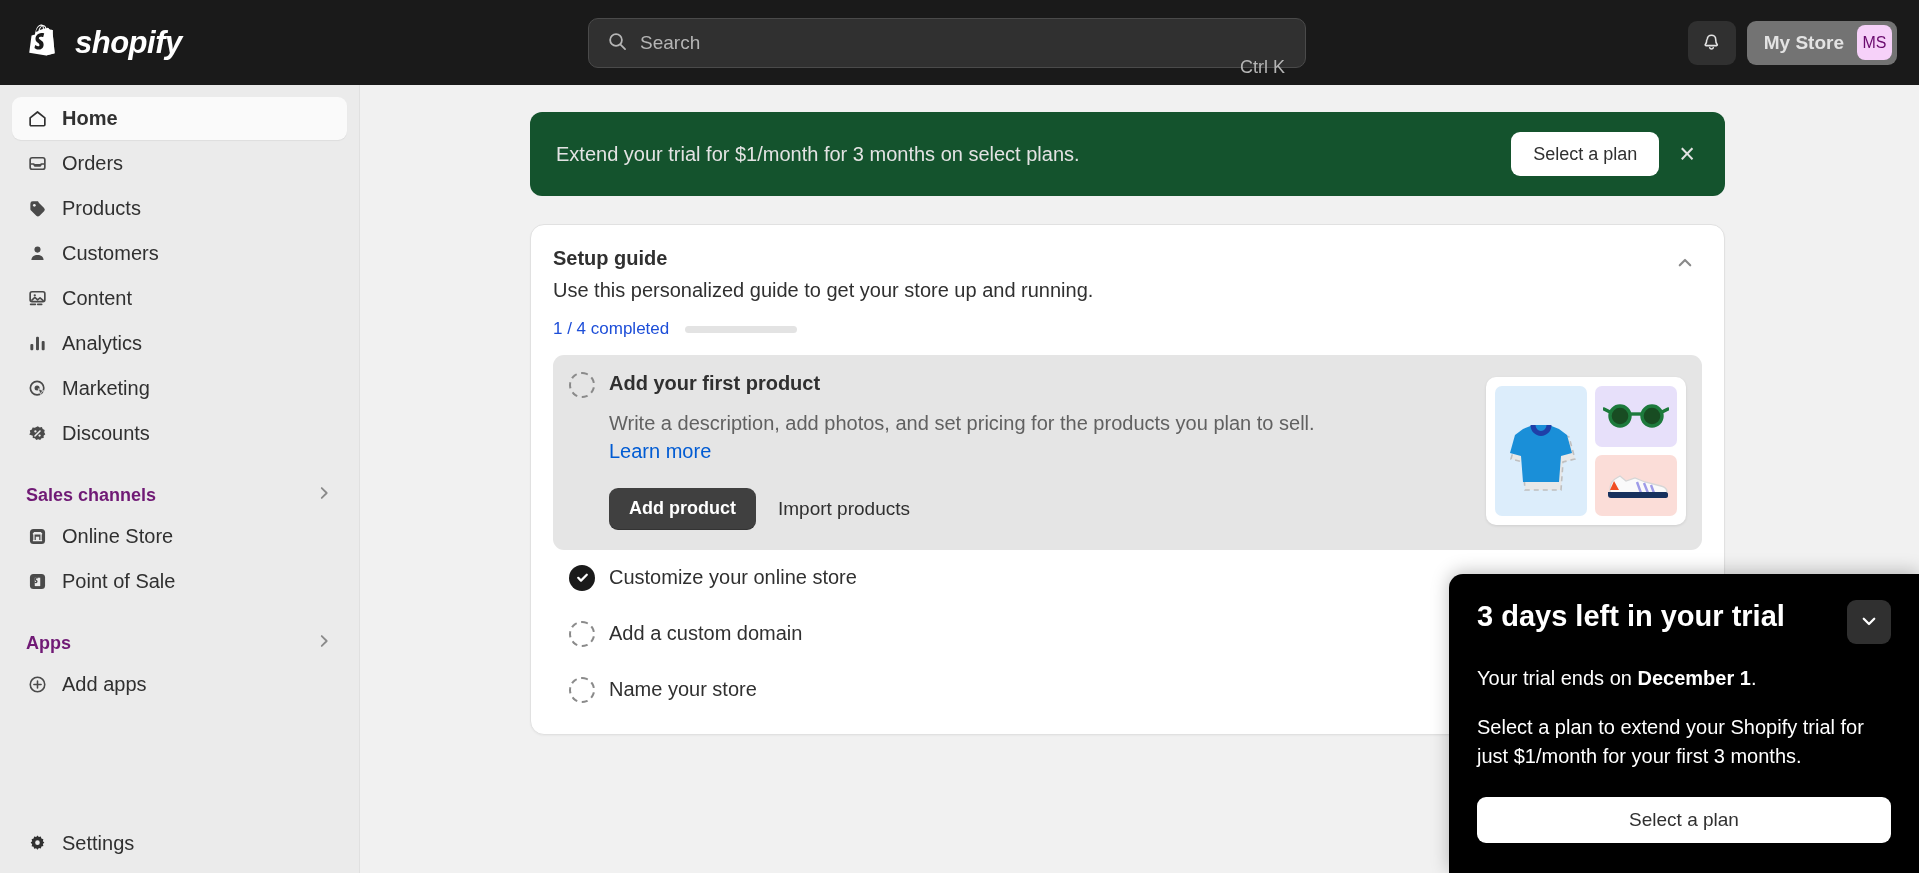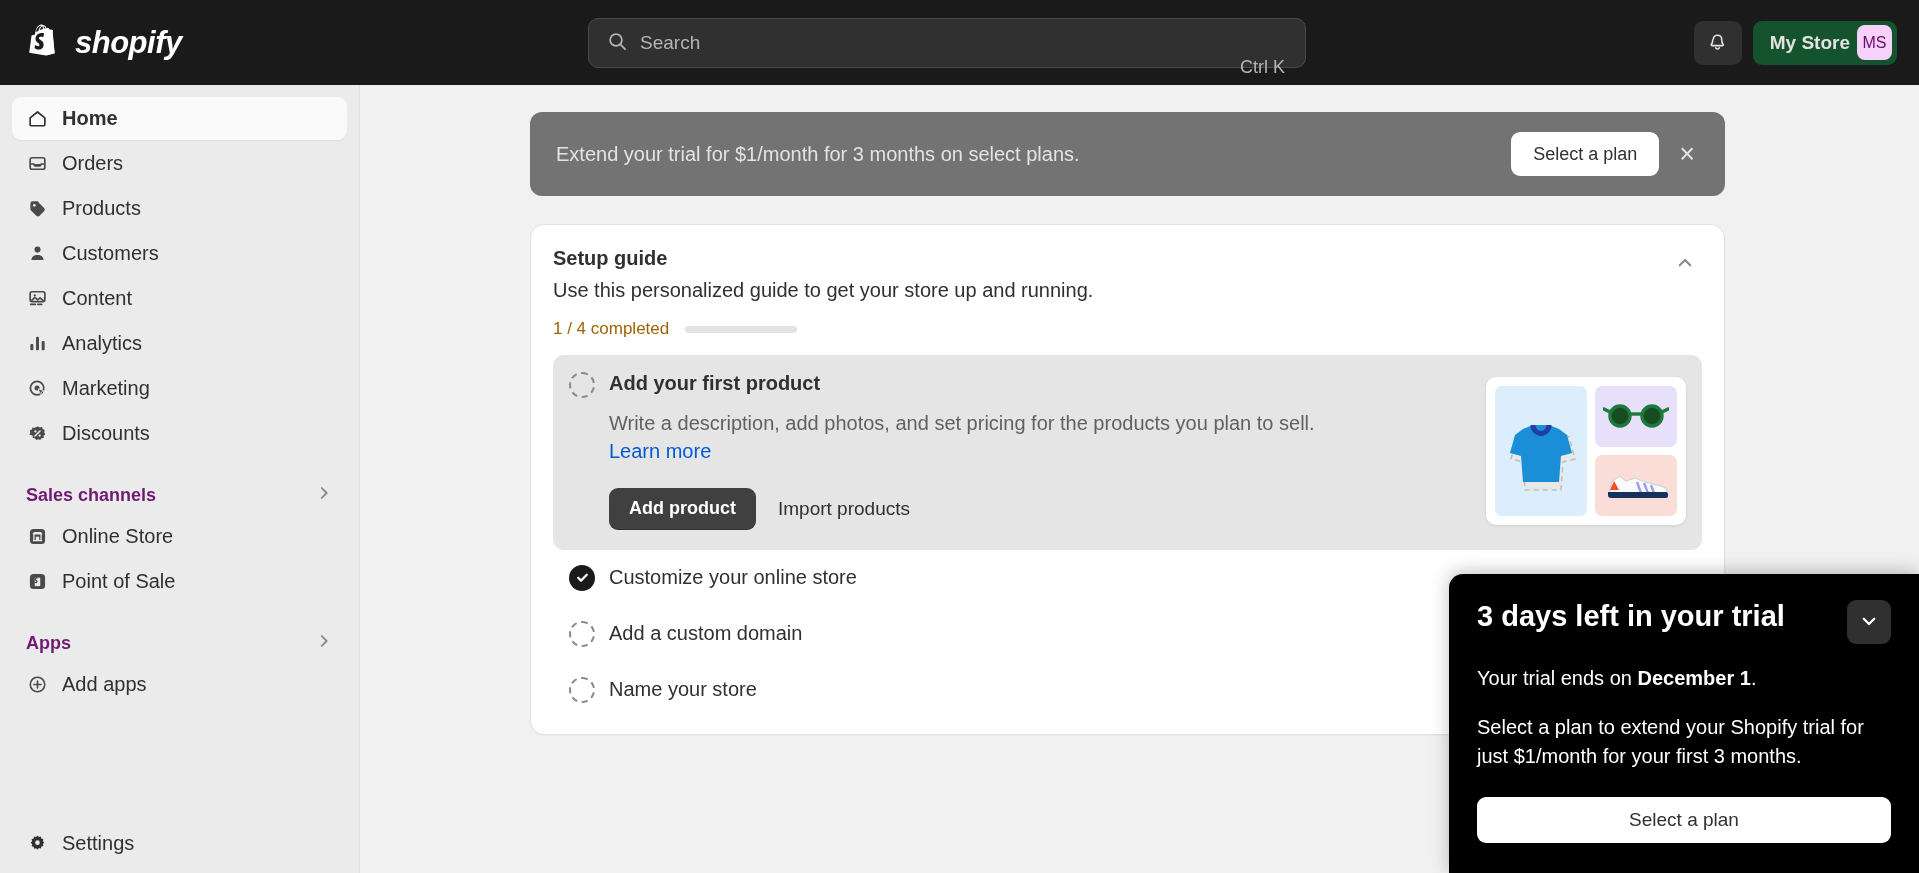--- a/index.html
+++ b/index.html
@@ -53,22 +53,22 @@
     position: absolute; right: 22px; top: 0; height: 85px;
     display: flex; align-items: center; gap: 11px;
   }
   .icon-btn {
     width: 48px; height: 44px; border-radius: 9px;
     background: #303030; border: none;
     display: flex; align-items: center; justify-content: center;
     cursor: pointer;
   }
   .store-chip {
-    height: 44px; border-radius: 9px; background: #14532d;
-    display: flex; align-items: center; gap: 7px;
+    height: 44px; border-radius: 9px; background: #737373;
+    display: flex; align-items: center; gap: 13px;
     padding: 0 5px 0 17px; cursor: pointer;
   }
   .store-name { color: #E3E3E3; font-size: 19px; font-weight: 700; }
   .avatar {
     width: 35px; height: 35px; border-radius: 8px;
     background: #F6D1F9; color: #6A0B6E;
     display: flex; align-items: center; justify-content: center;
     font-size: 16px; font-weight: 500;
   }
 
@@ -105,21 +105,21 @@
     display: flex; align-items: center; gap: 14px;
     padding: 0 14px; cursor: pointer;
   }
 
   
   .main { flex: 1; overflow: hidden; position: relative; background: #F1F1F1; }
   .main-inner { width: 1195px; margin-left: 170px; padding-top: 27px; }
 
   
   .banner {
-    background: #737373; border-radius: 12px;
+    background: #14532d; border-radius: 12px;
     height: 84px; display: flex; align-items: center;
     padding: 0 28px 0 26px; gap: 18px;
   }
   .banner-text { color: #E3E3E3; font-size: 20px; flex: 1; }
   .btn-white {
     background: #fff; color: #303030;
     border: none; border-radius: 9px;
     height: 44px; padding: 0 22px;
     font-size: 18px; font-family: "Liberation Sans", sans-serif;
     cursor: pointer; white-space: nowrap;
@@ -135,21 +135,21 @@
     background: #fff; border: 1px solid #E1E1E1;
     border-radius: 14px; margin-top: 28px;
     box-shadow: 0 1px 2px rgba(0,0,0,.04);
     padding: 22px 22px 16px 22px;
   }
   .card-head { display: flex; align-items: flex-start; }
   .card-head-text { flex: 1; }
   .card-title { font-size: 20px; font-weight: 700; color: #303030; }
   .card-sub { font-size: 20px; color: #303030; margin-top: 9px; }
   .progress-row { display: flex; align-items: center; gap: 16px; margin-top: 17px; }
-  .progress-label { font-size: 17px; color: #a16207; }
+  .progress-label { font-size: 17px; color: #1d4ed8; }
   .progress-track {
     width: 112px; height: 7px; border-radius: 4px; background: #E3E3E3;
     overflow: hidden;
   }
   .progress-fill { height: 100%; background: #303030; border-radius: 4px; }
   .collapse-btn {
     background: transparent; border: none; cursor: pointer;
     width: 34px; height: 34px;
     display: flex; align-items: center; justify-content: center;
   }

